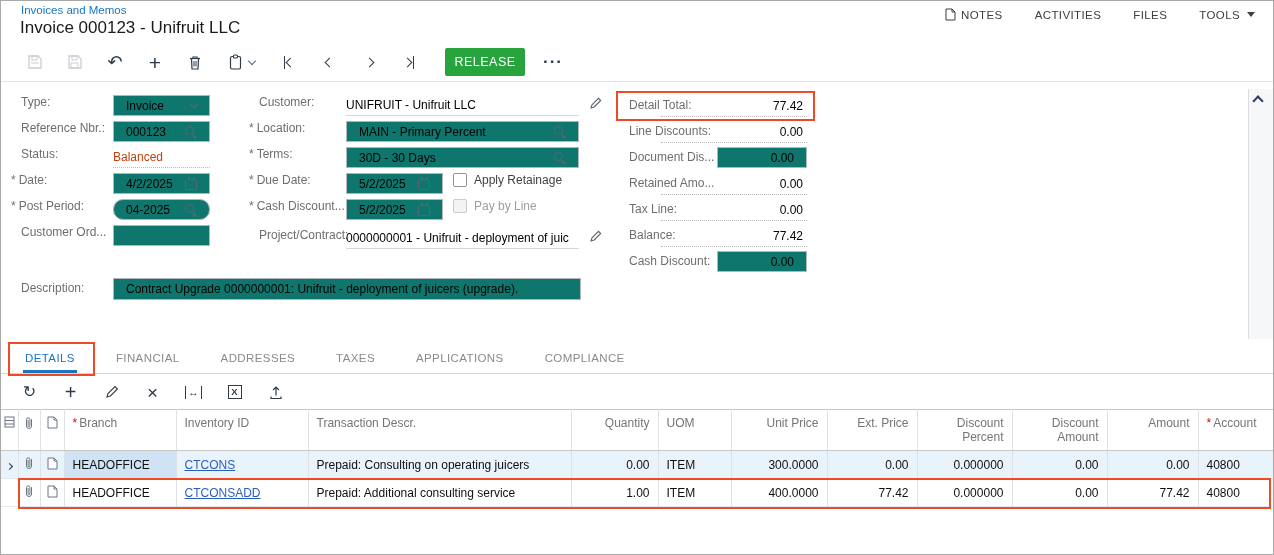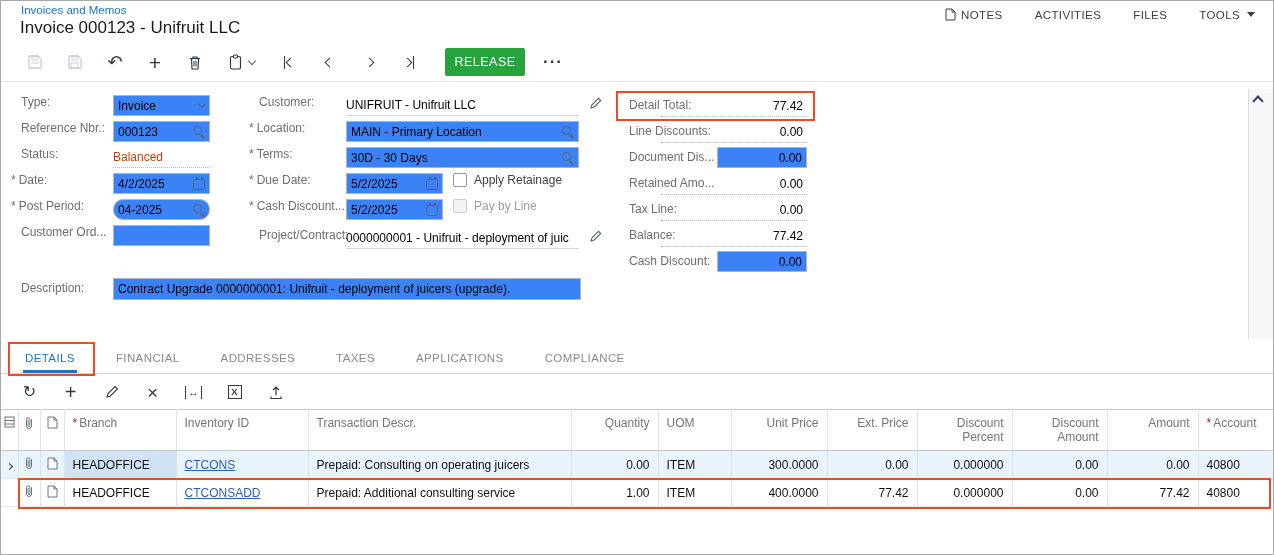--- a/index.html
+++ b/index.html
@@ -31,22 +31,22 @@
     border:none; border-radius:2px; font-size:12.5px; letter-spacing:.5px;
     font-family:"Liberation Sans",sans-serif; cursor:pointer;
   }
   .more-dots { margin-left:8px; font-size:17px; font-weight:bold; color:#2f3b46; letter-spacing:1px; }
   .hsep { position:absolute; left:0; top:80px; width:100%; height:1px; background:#e4e4e4; }
   
   .frm-row { position:absolute; display:flex; align-items:flex-start; height:22px; }
   .lbl { color:#6e6e6e; font-size:12px; white-space:nowrap; }
   .ast { color:#6e6e6e; margin-right:3px; }
   .fld {
-    position:absolute; height:21px; border:1px solid #b0b6bc; background:#3b82f6;
-    display:flex; align-items:center; padding:0 4px; font-size:12px; color:#000;
+    position:absolute; height:21px; border:1px solid #b0b6bc; background:#0f766e;
+    display:flex; align-items:center; padding:0 12px; font-size:12px; color:#000;
   }
   .fld input { border:none; outline:none; width:100%; font-size:12px; font-family:"Liberation Sans",sans-serif; color:#000; background:transparent; }
   .fld .ibtn { margin-left:auto; display:flex; align-items:center; cursor:pointer; }
   .ro-dotted { position:absolute; border-bottom:1px dotted #b9b9b9; display:flex; align-items:center; font-size:12px; color:#c2410c; height:21px; }
   .ro-solid  { position:absolute; border-bottom:1px solid #d7d7d7; display:flex; align-items:center; font-size:12px; color:#000; height:21px; white-space:nowrap; overflow:hidden; }
   .ic-search { position:relative; width:13px; height:13px; display:inline-block; }
   .ic-search::before { content:""; position:absolute; left:1px; top:1px; width:7px; height:7px; border:1.4px solid #5a6570; border-radius:50%; }
   .ic-search::after { content:""; position:absolute; left:9px; top:9px; width:4.5px; height:1.6px; background:#5a6570; transform:rotate(45deg); transform-origin:left center; }
   .ic-cal { position:relative; width:12px; height:11px; border:1.3px solid #5a6570; border-radius:1.5px; margin-top:2px; display:inline-block; }
   .ic-cal::before { content:""; position:absolute; top:-3.4px; left:2px; width:1.6px; height:3px; background:#5a6570; box-shadow:5px 0 0 #5a6570; }
@@ -237,21 +237,21 @@
     <svg width="13" height="13" viewBox="0 0 13 13">
         <path d="M2 11l1-3.2L9.5 1.3l2.2 2.2L5.2 10z" fill="none" stroke="#5a6570" stroke-width="1.1"></path>
       </svg>
   </span>
 
   <div class="frm-row" style="left:248px; top:120px;">
       <span class="ast">*</span>
       <span class="lbl">Location:</span>
     </div>
   <div class="fld" style="left:345px; top:120px; width:233px;">
-    <span>MAIN - Primary Location</span>
+    <span>MAIN - Primary Percent</span>
     <span class="ibtn">
         <span class="ic-search"></span>
       </span>
   </div>
 
   <div class="frm-row" style="left:248px; top:146px;">
       <span class="ast">*</span>
       <span class="lbl">Terms:</span>
     </div>
   <div class="fld" style="left:345px; top:146px; width:233px;">

